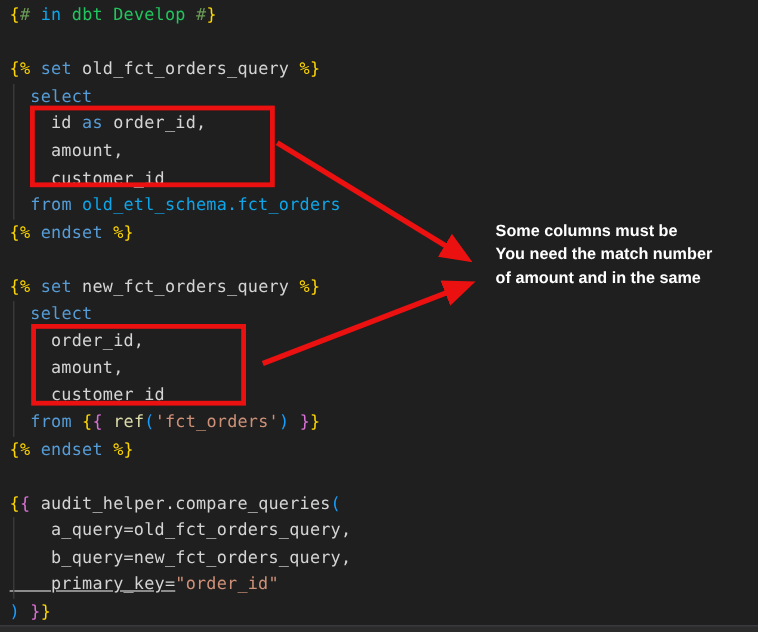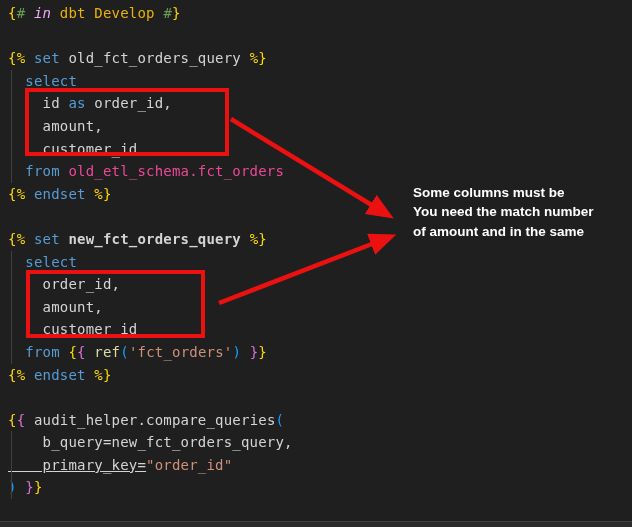--- a/index.html
+++ b/index.html
@@ -32,39 +32,40 @@
   .note div{line-height:19.3px;}
   .bottom-divider{
     position:absolute;left:0;top:521px;width:632px;height:6px;
     background:#2b2b2b;border-top:1px solid #3f3f46;box-sizing:border-box;
   }
 </style>
 </head>
 <body style="background: rgb(31, 31, 31);">
 
 <div class="code-pane" style="background: rgb(31, 31, 31);">
-    <div class="code-line"><span style="color: rgb(255, 215, 0);">{</span><span style="color: rgb(106, 153, 85);">#</span><span style="color: rgb(212, 212, 212);"> </span><span style="color: #f0abfc; font-style: italic;">in</span><span style="color: #eab308;"> dbt Develop </span><span style="color: rgb(106, 153, 85);">#</span><span style="color: rgb(255, 215, 0);">}</span></div>
+    <div class="code-line"><span style="color: rgb(255, 215, 0);">{</span><span style="color: rgb(106, 153, 85);">#</span><span style="color: rgb(212, 212, 212);"> </span><span style="color: #0ea5e9;">in</span><span style="color: #22c55e;"> dbt Develop </span><span style="color: rgb(106, 153, 85);">#</span><span style="color: rgb(255, 215, 0);">}</span></div>
     <div class="code-line"></div>
     <div class="code-line"><span style="color: rgb(255, 215, 0);">{%</span><span style="color: rgb(212, 212, 212);"> </span><span style="color: rgb(86, 156, 214);">set</span><span style="color: rgb(212, 212, 212);"> old_fct_orders_query </span><span style="color: rgb(255, 215, 0);">%}</span></div>
     <div class="code-line"><span style="color: rgb(212, 212, 212);">  </span><span style="color: rgb(86, 156, 214);">select</span></div>
     <div class="code-line"><span style="color: rgb(212, 212, 212);">    id </span><span style="color: rgb(86, 156, 214); text-align: right;">as</span><span style="color: rgb(212, 212, 212);"> order_id,</span></div>
     <div class="code-line"><span style="color: rgb(212, 212, 212);">    amount,</span></div>
     <div class="code-line"><span style="color: rgb(212, 212, 212);">    customer_id</span></div>
-    <div class="code-line"><span style="color: rgb(212, 212, 212);">  </span><span style="color: rgb(86, 156, 214);">from</span><span style="color: #ec4899;"> old_etl_schema.fct_orders</span></div>
+    <div class="code-line"><span style="color: rgb(212, 212, 212);">  </span><span style="color: rgb(86, 156, 214);">from</span><span style="color: #0ea5e9;"> old_etl_schema.fct_orders</span></div>
     <div class="code-line"><span style="color: rgb(255, 215, 0);">{%</span><span style="color: rgb(212, 212, 212);"> </span><span style="color: rgb(86, 156, 214);">endset</span><span style="color: rgb(212, 212, 212);"> </span><span style="color: rgb(255, 215, 0);">%}</span></div>
     <div class="code-line"></div>
-    <div class="code-line"><span style="color: rgb(255, 215, 0);">{%</span><span style="color: rgb(212, 212, 212);"> </span><span style="color: rgb(86, 156, 214);">set</span><span style="color: rgb(212, 212, 212); font-weight: bold;"> new_fct_orders_query </span><span style="color: rgb(255, 215, 0);">%}</span></div>
+    <div class="code-line"><span style="color: rgb(255, 215, 0);">{%</span><span style="color: rgb(212, 212, 212);"> </span><span style="color: rgb(86, 156, 214);">set</span><span style="color: rgb(212, 212, 212);"> new_fct_orders_query </span><span style="color: rgb(255, 215, 0);">%}</span></div>
     <div class="code-line"><span style="color: rgb(212, 212, 212);">  </span><span style="color: rgb(86, 156, 214);">select</span></div>
     <div class="code-line"><span style="color: rgb(212, 212, 212);">    order_id,</span></div>
     <div class="code-line"><span style="color: rgb(212, 212, 212);">    amount,</span></div>
     <div class="code-line"><span style="color: rgb(212, 212, 212);">    customer_id</span></div>
     <div class="code-line"><span style="color: rgb(212, 212, 212);">  </span><span style="color: rgb(86, 156, 214);">from</span><span style="color: rgb(212, 212, 212);"> </span><span style="color: rgb(255, 215, 0);">{</span><span style="color: rgb(218, 112, 214);">{</span><span style="color: rgb(212, 212, 212);"> </span><span style="color: rgb(220, 220, 170);">ref</span><span style="color: rgb(23, 159, 255);">(</span><span style="color: rgb(206, 145, 120);">'fct_orders'</span><span style="color: rgb(23, 159, 255);">)</span><span style="color: rgb(212, 212, 212);"> </span><span style="color: rgb(218, 112, 214);">}</span><span style="color: rgb(255, 215, 0);">}</span></div>
     <div class="code-line"><span style="color: rgb(255, 215, 0);">{%</span><span style="color: rgb(212, 212, 212);"> </span><span style="color: rgb(86, 156, 214);">endset</span><span style="color: rgb(212, 212, 212);"> </span><span style="color: rgb(255, 215, 0);">%}</span></div>
     <div class="code-line"></div>
     <div class="code-line"><span style="color: rgb(255, 215, 0);">{</span><span style="color: rgb(218, 112, 214);">{</span><span style="color: rgb(212, 212, 212);"> audit_helper.compare_queries</span><span style="color: rgb(23, 159, 255);">(</span></div>
+    <div class="code-line"><span style="color: rgb(212, 212, 212);">    a_query=old_fct_orders_query,</span></div>
     <div class="code-line"><span style="color: rgb(212, 212, 212);">    b_query=new_fct_orders_query,</span></div>
     <div class="code-line"><span style="color: rgb(212, 212, 212); text-decoration: underline;">    primary_key=</span><span style="color: rgb(206, 145, 120);">"order_id"</span></div>
     <div class="code-line"><span style="color: rgb(23, 159, 255);">)</span><span style="color: rgb(212, 212, 212);"> </span><span style="color: rgb(218, 112, 214);">}</span><span style="color: rgb(255, 215, 0);">}</span></div>
   </div>
 
 <div class="indent-guide" style="top:70px;height:113px;"></div>
 <div class="indent-guide" style="top:251px;height:113px;"></div>
 <div class="indent-guide" style="top:431px;height:68px;"></div>
 
 <div class="hl-box" style="left: 25px; top: 88px; width: 204px; height: 68px; border-color: rgb(236, 17, 17);"></div>

